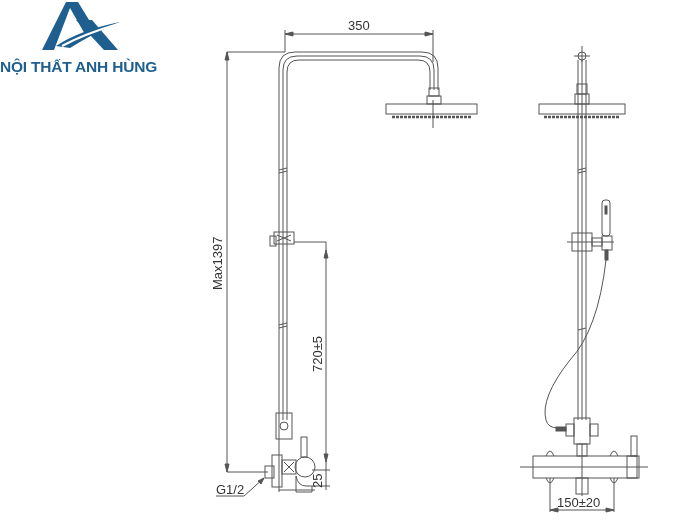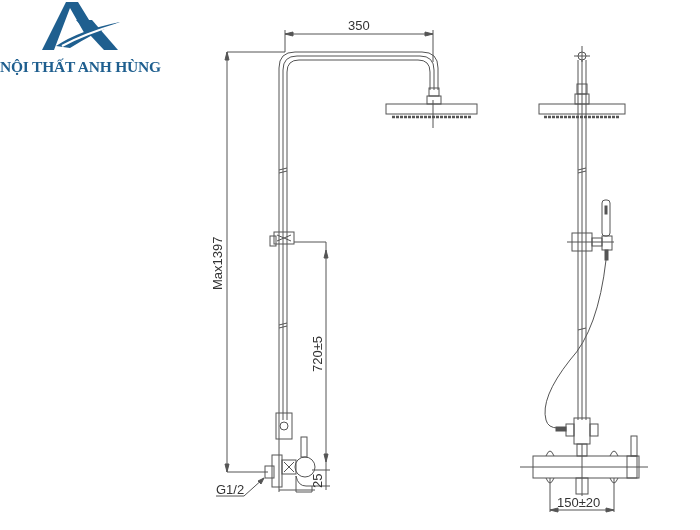--- a/index.html
+++ b/index.html
@@ -1,18 +1,18 @@
 <!DOCTYPE html>
 <html><head>
   <meta charset="utf-8">
   <style>
     html, body { margin: 0; padding: 0; background: #ffffff; }
     body { width: 700px; height: 530px; position: relative; overflow: hidden; font-family: "Liberation Sans", sans-serif; }
     .logo { position: absolute; left: 0; top: 0; width: 200px; height: 90px; }
-    .logo-text { position: absolute; left: 0; top: 58px; font-family: Liberation Serif, serif; font-weight: 700; font-size: 15.5px; color: #1f5f8f; letter-spacing: -0.2px; white-space: nowrap; }
+    .logo-text { position: absolute; left: 0; top: 58px; font-family: Liberation Sans, sans-serif; font-weight: 700; font-size: 15.5px; color: #1f5f8f; letter-spacing: -0.2px; white-space: nowrap; }
     svg.drawing { position: absolute; left: 0; top: 0; }
     .dim-text { font-family: "Liberation Sans Narrow", "Liberation Sans", sans-serif; font-size: 13px; fill: #333333; }
   </style>
 </head>
 <body>
 
 <div class="logo">
   <svg width="200" height="58" viewBox="0 0 200 58">
     <polygon points="42,50 66,2 78,2 94,28 86,36 70,8 54,50" fill="#1f5f8f"></polygon>
     <polygon points="76,20 92,20 118,50 104,50" fill="#1f5f8f"></polygon>

